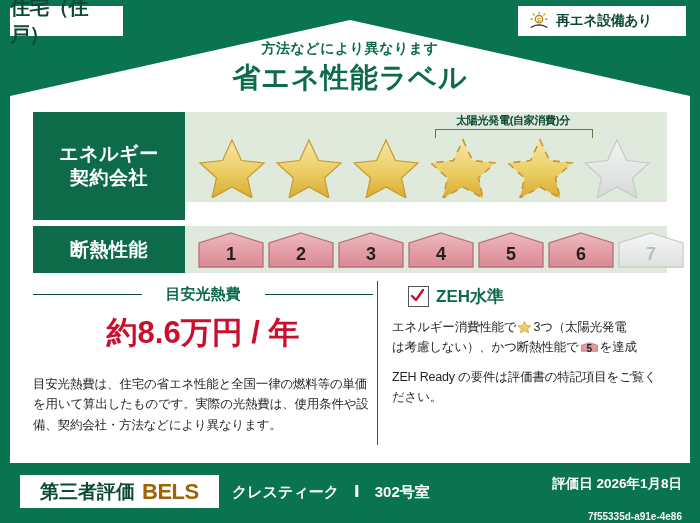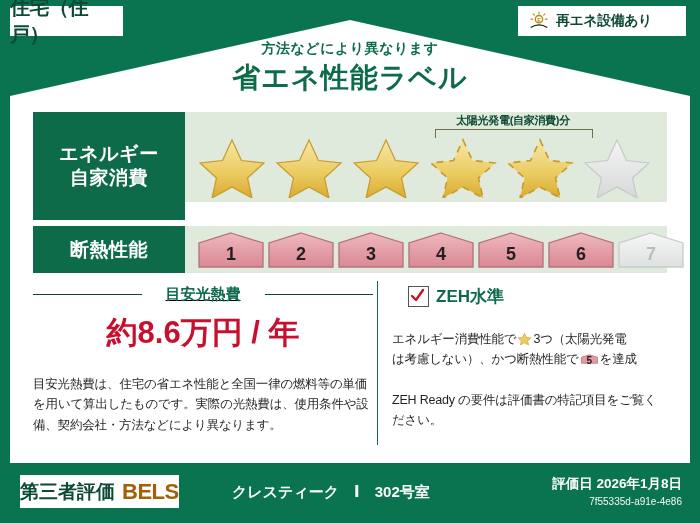--- a/index.html
+++ b/index.html
@@ -114,21 +114,21 @@
     position:absolute;left:33px;top:277px;width:634px;height:172px;z-index:5;
     display:flex;
   }
   .lower-left{width:340px;flex:0 0 340px;padding-top:8px;}
   .divider-v{
     width:1px;background:#0d6b49;margin:4px 14px 4px 4px;
   }
   .lower-right{flex:1;padding-top:8px;}
 
   .cost-head{
-    display:flex;align-items:center;gap:24px;justify-content:space-between;text-decoration:underline;
+    display:flex;align-items:center;gap:24px;justify-content:space-between;
   }
   .cost-head .line{height:1px;background:#0d4a34;flex:1;}
   .cost-head .ttl{
     font-size:15px;font-weight:bold;color:#0d6b49;white-space:nowrap;
   }
   .cost-value{
     text-align:center;color:#c8102e;font-size:31px;font-weight:bold;
     margin-top:8px;letter-spacing:0px;
   }
   .cost-note{
@@ -143,21 +143,21 @@
   .checkbox{
     width:19px;height:19px;flex:0 0 19px;border:1.5px solid #555;
     background:#fff;position:relative;
   }
   .checkbox svg{position:absolute;left:1px;top:1px;}
   .zeh-title{
     font-size:17px;font-weight:bold;color:#0d6b49;letter-spacing:0px;
     white-space:nowrap;
   }
   .zeh-body{
-    font-size:12.5px;color:#231f20;line-height:1.6;margin-top:21px;
+    font-size:12.5px;color:#231f20;line-height:1.6;margin-top:9px;
     letter-spacing:-0.2px;
   }
   .inline-star{vertical-align:-3px;margin:0 1px;}
   .inline-house{
     display:inline-block;vertical-align:-4px;position:relative;
     width:17px;height:16px;margin:0 2px;
   }
   .inline-house svg{position:absolute;left:0;top:0;}
   .inline-house b{
     position:absolute;left:0;top:2px;width:17px;text-align:center;
@@ -177,37 +177,37 @@
     line-height:1.15;text-align:left;font-weight:bold;
   }
 
   
   .footer{
     position:absolute;left:0;bottom:0;width:700px;height:60px;
     background:#0a7350;z-index:5;
   }
   .bels-tag{
     position:absolute;left:20px;top:12px;height:33px;
-    background:#ffffff;display:flex;align-items:center;padding:0 0;gap:7px;
+    background:#ffffff;display:flex;align-items:center;padding:0 20px;gap:7px;
   }
   .bels-tag .jp{
     font-size:19px;font-weight:bold;color:#0d4a34;letter-spacing:0px;
   }
   .bels-tag .en{
     font-size:22px;font-weight:bold;color:#a16207;letter-spacing:-0.5px;
   }
   .bldg-name{
     position:absolute;left:232px;top:20px;
     color:#ffffff;font-size:15px;font-weight:bold;letter-spacing:0px;
   }
   .eval-date{
     position:absolute;right:18px;top:12px;text-align:right;
   }
   .eval-date .d{color:#ffffff;font-size:13.5px;font-weight:bold;}
-  .eval-date .id{color:#ffffff;font-size:10px;margin-top:3px;opacity:.95;}
+  .eval-date .id{color:#ffffff;font-size:10px;margin-top:18px;opacity:.95;font-weight:bold;}
 </style>
 </head>
 <body>
 
 <svg class="roof" viewBox="0 0 700 523" xmlns="http://www.w3.org/2000/svg">
   <polygon points="350,20 690,96 690,468 10,468 10,96" fill="#ffffff"></polygon>
   <polygon points="350,33 678,104 678,458 22,458 22,104" fill="#ffffff"></polygon>
 </svg>
 
 <div class="housing-tag">
@@ -234,21 +234,21 @@
   <div class="title-sub">方法などにより異なります</div>
   <div class="title-main">省エネ性能ラベル</div>
 </div>
 
 <div class="perf-wrap">
 
   <div class="perf-row row-energy">
     <div class="perf-label">
       <div>
         <div>エネルギー</div>
-        <div>自家消費</div>
+        <div>契約会社</div>
       </div>
     </div>
     <div class="perf-body">
 
       <div class="solar-anno">
         <div class="txt">太陽光発電(自家消費)分</div>
         <div class="bracket"></div>
       </div>
 
       <div class="stars">

